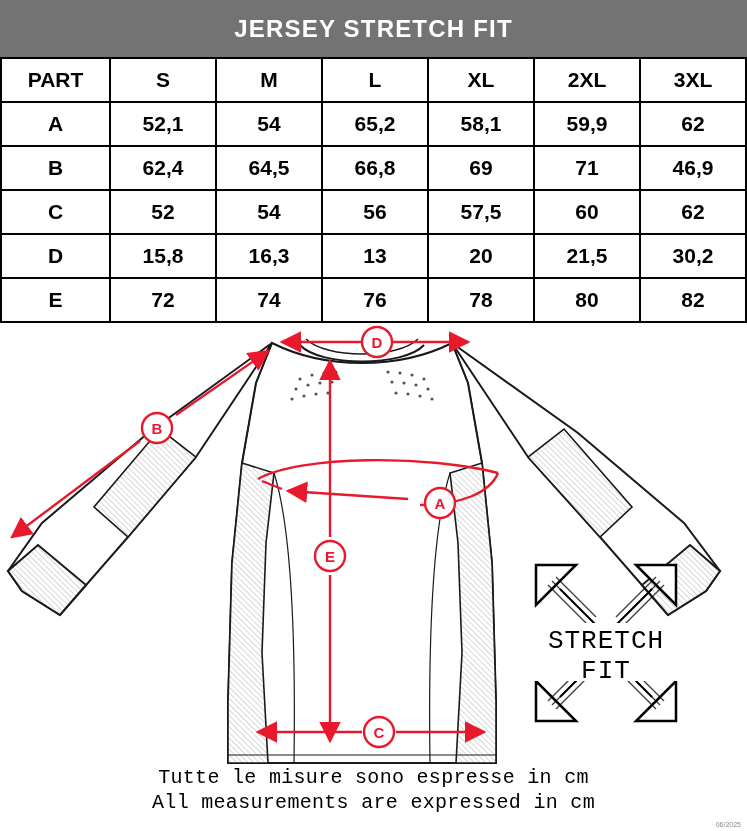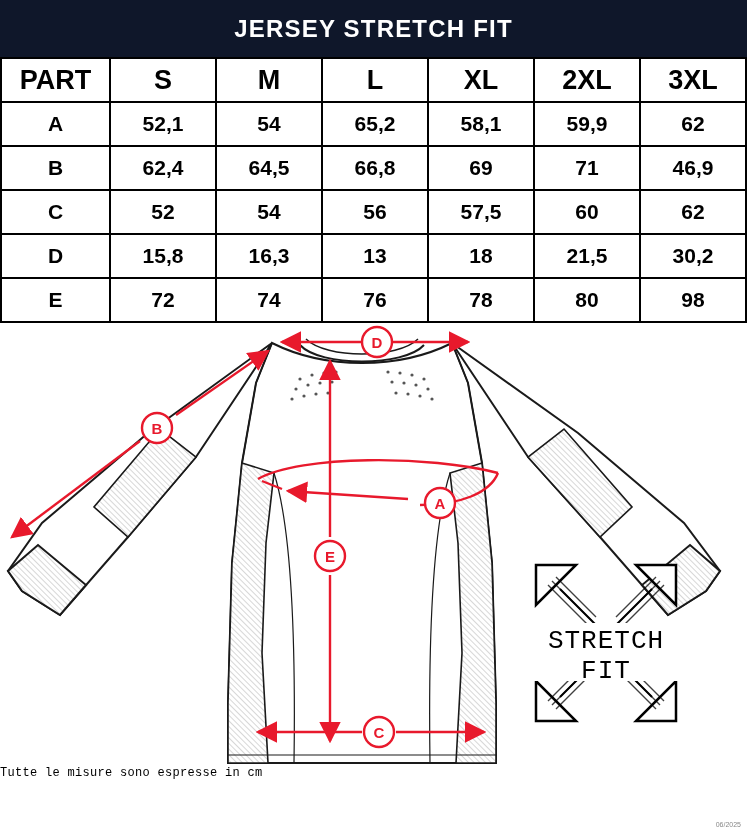--- a/index.html
+++ b/index.html
@@ -13,21 +13,21 @@
     height: 831px;
     position: relative;
     overflow: hidden;
     background: #ffffff;
   }
 
   
   .title-bar {
     width: 747px;
     height: 57px;
-    background: #0f172a;
+    background: #737373;
     color: #ffffff;
     display: flex;
     align-items: center;
     justify-content: center;
     font-size: 24px;
     font-weight: bold;
     letter-spacing: 1.2px;
   }
 
   
@@ -38,37 +38,38 @@
   }
   .size-table td, .size-table th {
     border: 2px solid #000000;
     height: 44px;
     text-align: center;
     font-size: 21px;
     font-weight: bold;
     color: #000000;
     padding: 0;
   }
-  .size-table thead th { font-size: 27px; }
+  .size-table thead th { font-size: 21px; }
   .size-table col.part-col { width: 109px; }
 
   
   .diagram {
     position: relative;
     width: 747px;
     height: 548px;
     background: #ffffff;
   }
   .diagram svg { display: block; }
 
   .footnote {
     position: absolute;
     left: 0; right: 0;
+    text-align: center;
     font-family: "Liberation Mono", monospace;
-    font-size: 12px;
+    font-size: 20px;
     color: #000000;
     letter-spacing: 0.3px;
   }
   .footnote.line1 { top: 766px; }
   .footnote.line2 { top: 791px; }
 
   .datestamp {
     position: absolute;
     right: 6px;
     bottom: 3px;
@@ -146,32 +147,32 @@
         <td>56</td>
         <td>57,5</td>
         <td>60</td>
         <td>62</td>
       </tr>
       <tr>
         <td>D</td>
         <td>15,8</td>
         <td>16,3</td>
         <td>13</td>
-        <td>18</td>
+        <td>20</td>
         <td>21,5</td>
         <td>30,2</td>
       </tr>
       <tr>
         <td>E</td>
         <td>72</td>
         <td>74</td>
         <td>76</td>
         <td>78</td>
         <td>80</td>
-        <td>98</td>
+        <td>82</td>
       </tr>
     </tbody>
   </table>
 
   <div class="diagram">
     <svg width="747" height="548" viewBox="0 0 747 548" xmlns="http://www.w3.org/2000/svg">
       <defs>
         <marker id="arrowRed" markerWidth="9" markerHeight="9" refX="8" refY="4.5" orient="auto">
           <path d="M0,0 L9,4.5 L0,9 z" fill="#e8192c"></path>
         </marker>
@@ -316,15 +317,16 @@
         <path d="M660 382 L620 342 M656 386 L616 346 M664 378 L624 338" stroke="#000000" stroke-width="1.4" opacity="0.75"></path>
 
         <rect x="512" y="300" width="188" height="58" fill="#ffffff"></rect>
         <text class="stretch-text" x="606" y="325" text-anchor="middle">STRETCH</text>
         <text class="stretch-text" x="606" y="355" text-anchor="middle">FIT</text>
       </g>
     </svg>
   </div>
 
   <div class="footnote line1">Tutte le misure sono espresse in cm</div>
+  <div class="footnote line2">All measurements are expressed in cm</div>
   <div class="datestamp">06/2025</div>
 
 </div>
 
 </body></html>

